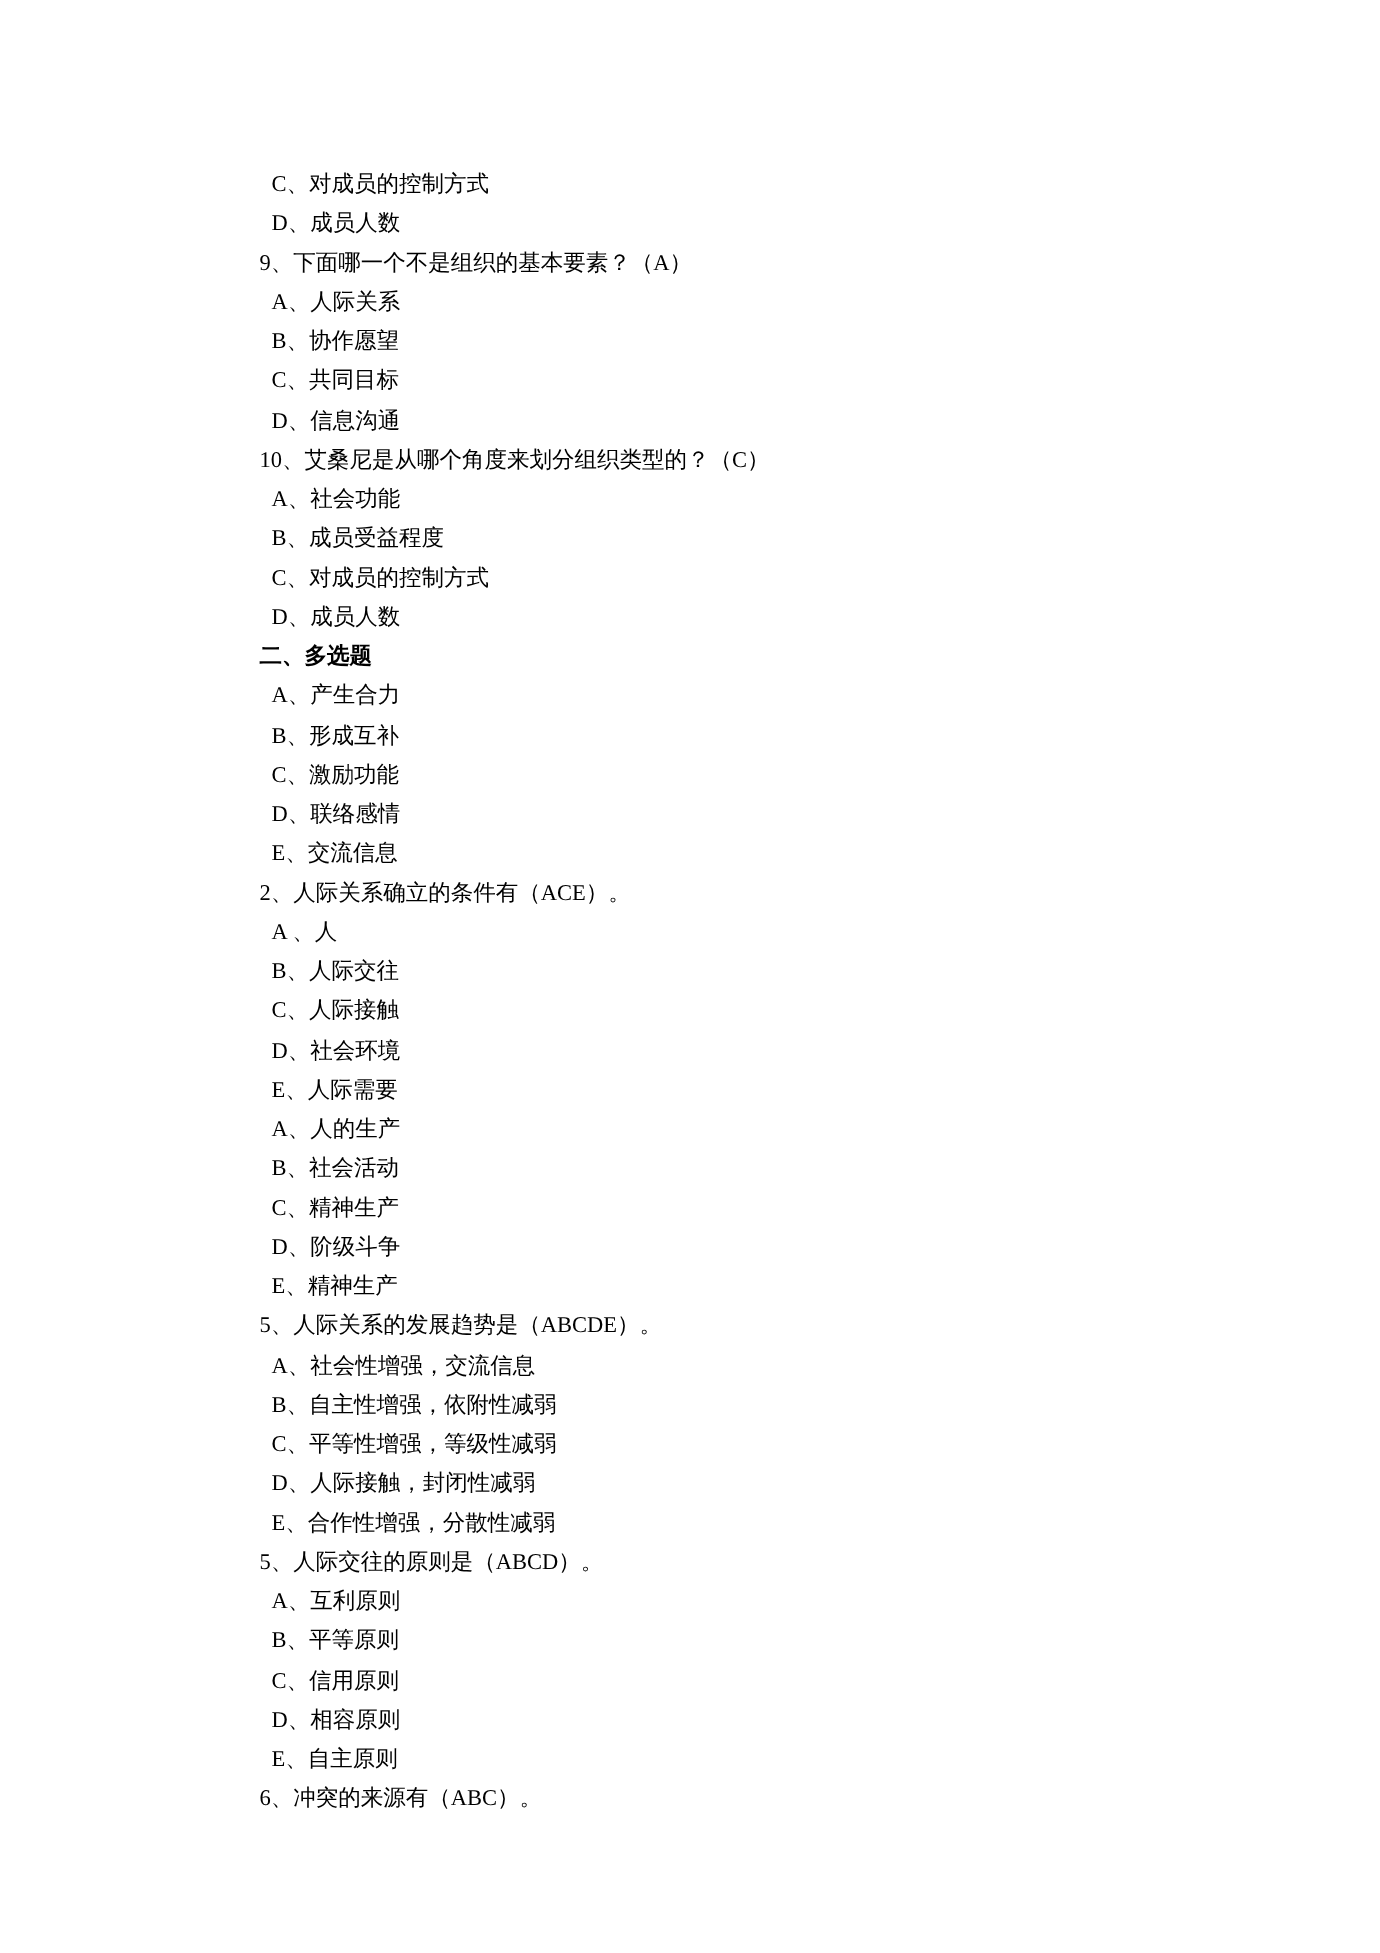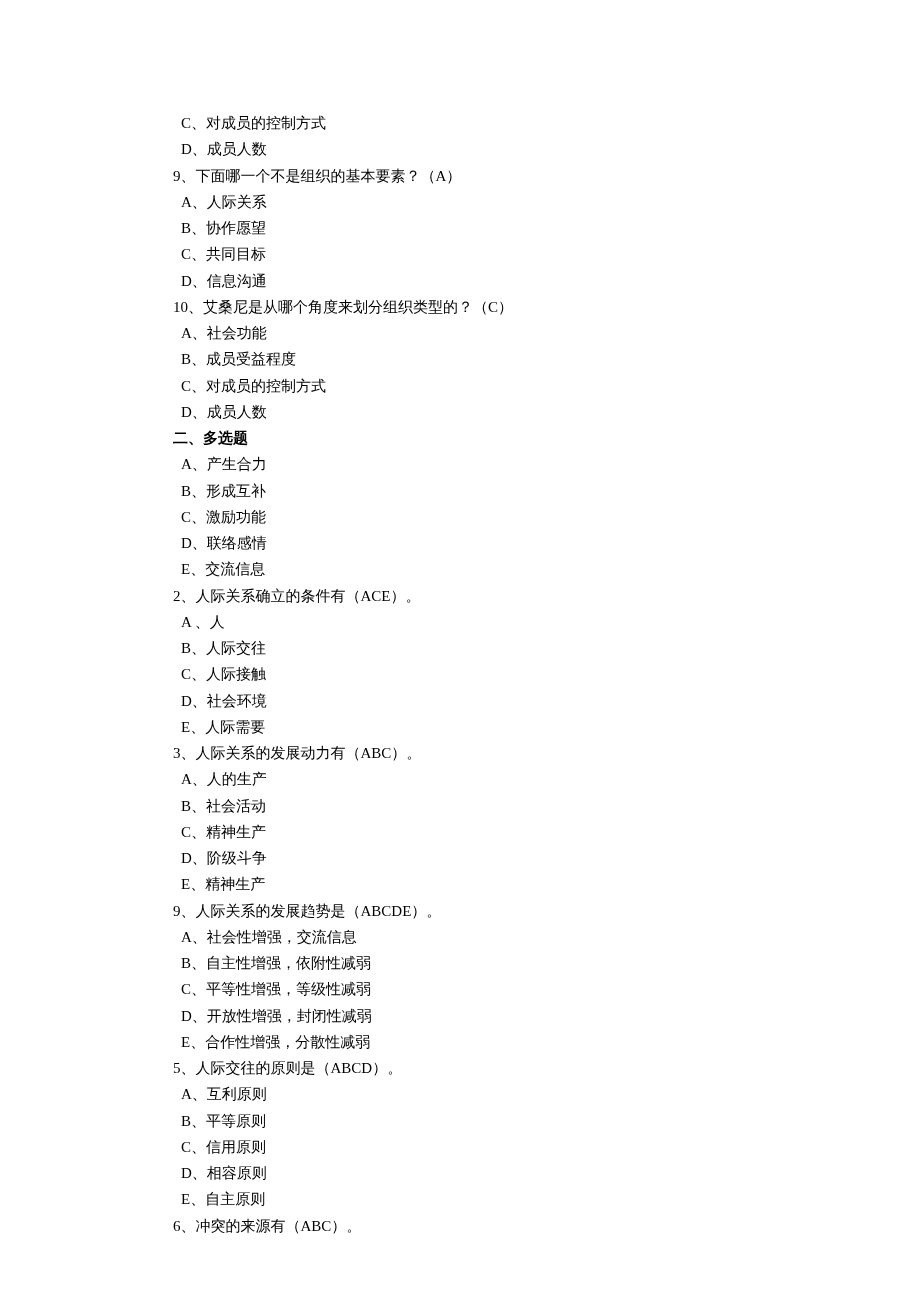--- a/index.html
+++ b/index.html
@@ -49,31 +49,30 @@
     <div class="line option">B、形成互补</div>
     <div class="line option">C、激励功能</div>
     <div class="line option">D、联络感情</div>
     <div class="line option">E、交流信息</div>
     <div class="line">2、人际关系确立的条件有（ACE）。</div>
     <div class="line option">A 、人</div>
     <div class="line option">B、人际交往</div>
     <div class="line option">C、人际接触</div>
     <div class="line option">D、社会环境</div>
     <div class="line option">E、人际需要</div>
-    <div class="line">3、人际关系的发展动力有（ABC）。</div>
     <div class="line option">A、人的生产</div>
     <div class="line option">B、社会活动</div>
     <div class="line option">C、精神生产</div>
     <div class="line option">D、阶级斗争</div>
     <div class="line option">E、精神生产</div>
-    <div class="line">9、人际关系的发展趋势是（ABCDE）。</div>
+    <div class="line">5、人际关系的发展趋势是（ABCDE）。</div>
     <div class="line option">A、社会性增强，交流信息</div>
     <div class="line option">B、自主性增强，依附性减弱</div>
     <div class="line option">C、平等性增强，等级性减弱</div>
-    <div class="line option">D、开放性增强，封闭性减弱</div>
+    <div class="line option">D、人际接触，封闭性减弱</div>
     <div class="line option">E、合作性增强，分散性减弱</div>
     <div class="line">5、人际交往的原则是（ABCD）。</div>
     <div class="line option">A、互利原则</div>
     <div class="line option">B、平等原则</div>
     <div class="line option">C、信用原则</div>
     <div class="line option">D、相容原则</div>
     <div class="line option">E、自主原则</div>
     <div class="line">6、冲突的来源有（ABC）。</div>
   </div>
 

